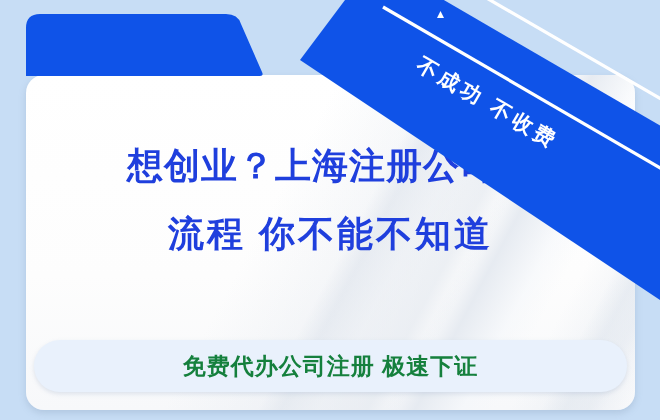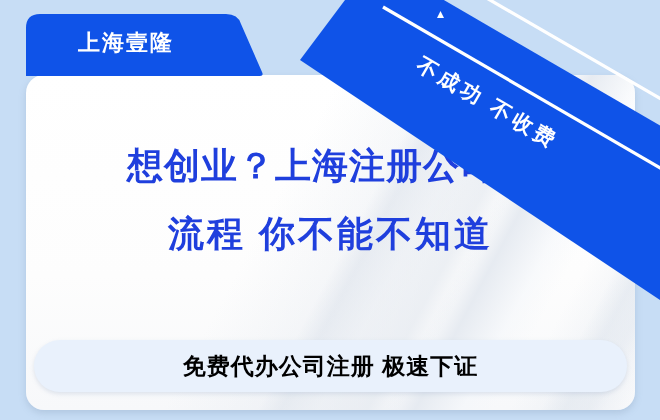--- a/index.html
+++ b/index.html
@@ -117,21 +117,21 @@
     height: 52px;
     background: #e9f1fc;
     border-radius: 26px;
     box-shadow: 0 2px 4px rgba(140,160,190,0.25);
     display: flex;
     align-items: center;
     justify-content: center;
     z-index: 2;
   }
   .cta-text {
-    color: #000000;
+    color: #15803d;
     font-size: 23px;
     font-weight: bold;
     letter-spacing: 1px;
     white-space: nowrap;
   }
 
   
   .ribbon {
     position: absolute;
     left: 0;
@@ -173,21 +173,20 @@
 
     <div class="cta">
       <span class="cta-text">免费代办公司注册 极速下证</span>
     </div>
   </div>
 
   <div class="tab">
     <svg class="tab-shape" viewBox="0 0 240 62" preserveAspectRatio="none">
       <path d="M0,14 Q0,0 14,0 L200,0 Q212,0 215,10 L236,58 Q238,62 234,62 L0,62 Z" fill="#0f53e8"></path>
     </svg>
-    <div class="tab-label">上海壹隆</div>
   </div>
 
   <svg class="ribbon" viewBox="0 0 660 420" preserveAspectRatio="none">
 
     <path d="M375,-40 L740,172 L660,300 L300,60 Z" fill="#0f53e8"></path>
 
     <path d="M383,7 L700,191" stroke="#ffffff" stroke-width="3.2" fill="none"></path>
     <path d="M414,-44 L737,143" stroke="#ffffff" stroke-width="3.2" fill="none"></path>
 
     <polygon points="437,18 444,18 440.5,11" fill="#ffffff"></polygon>

